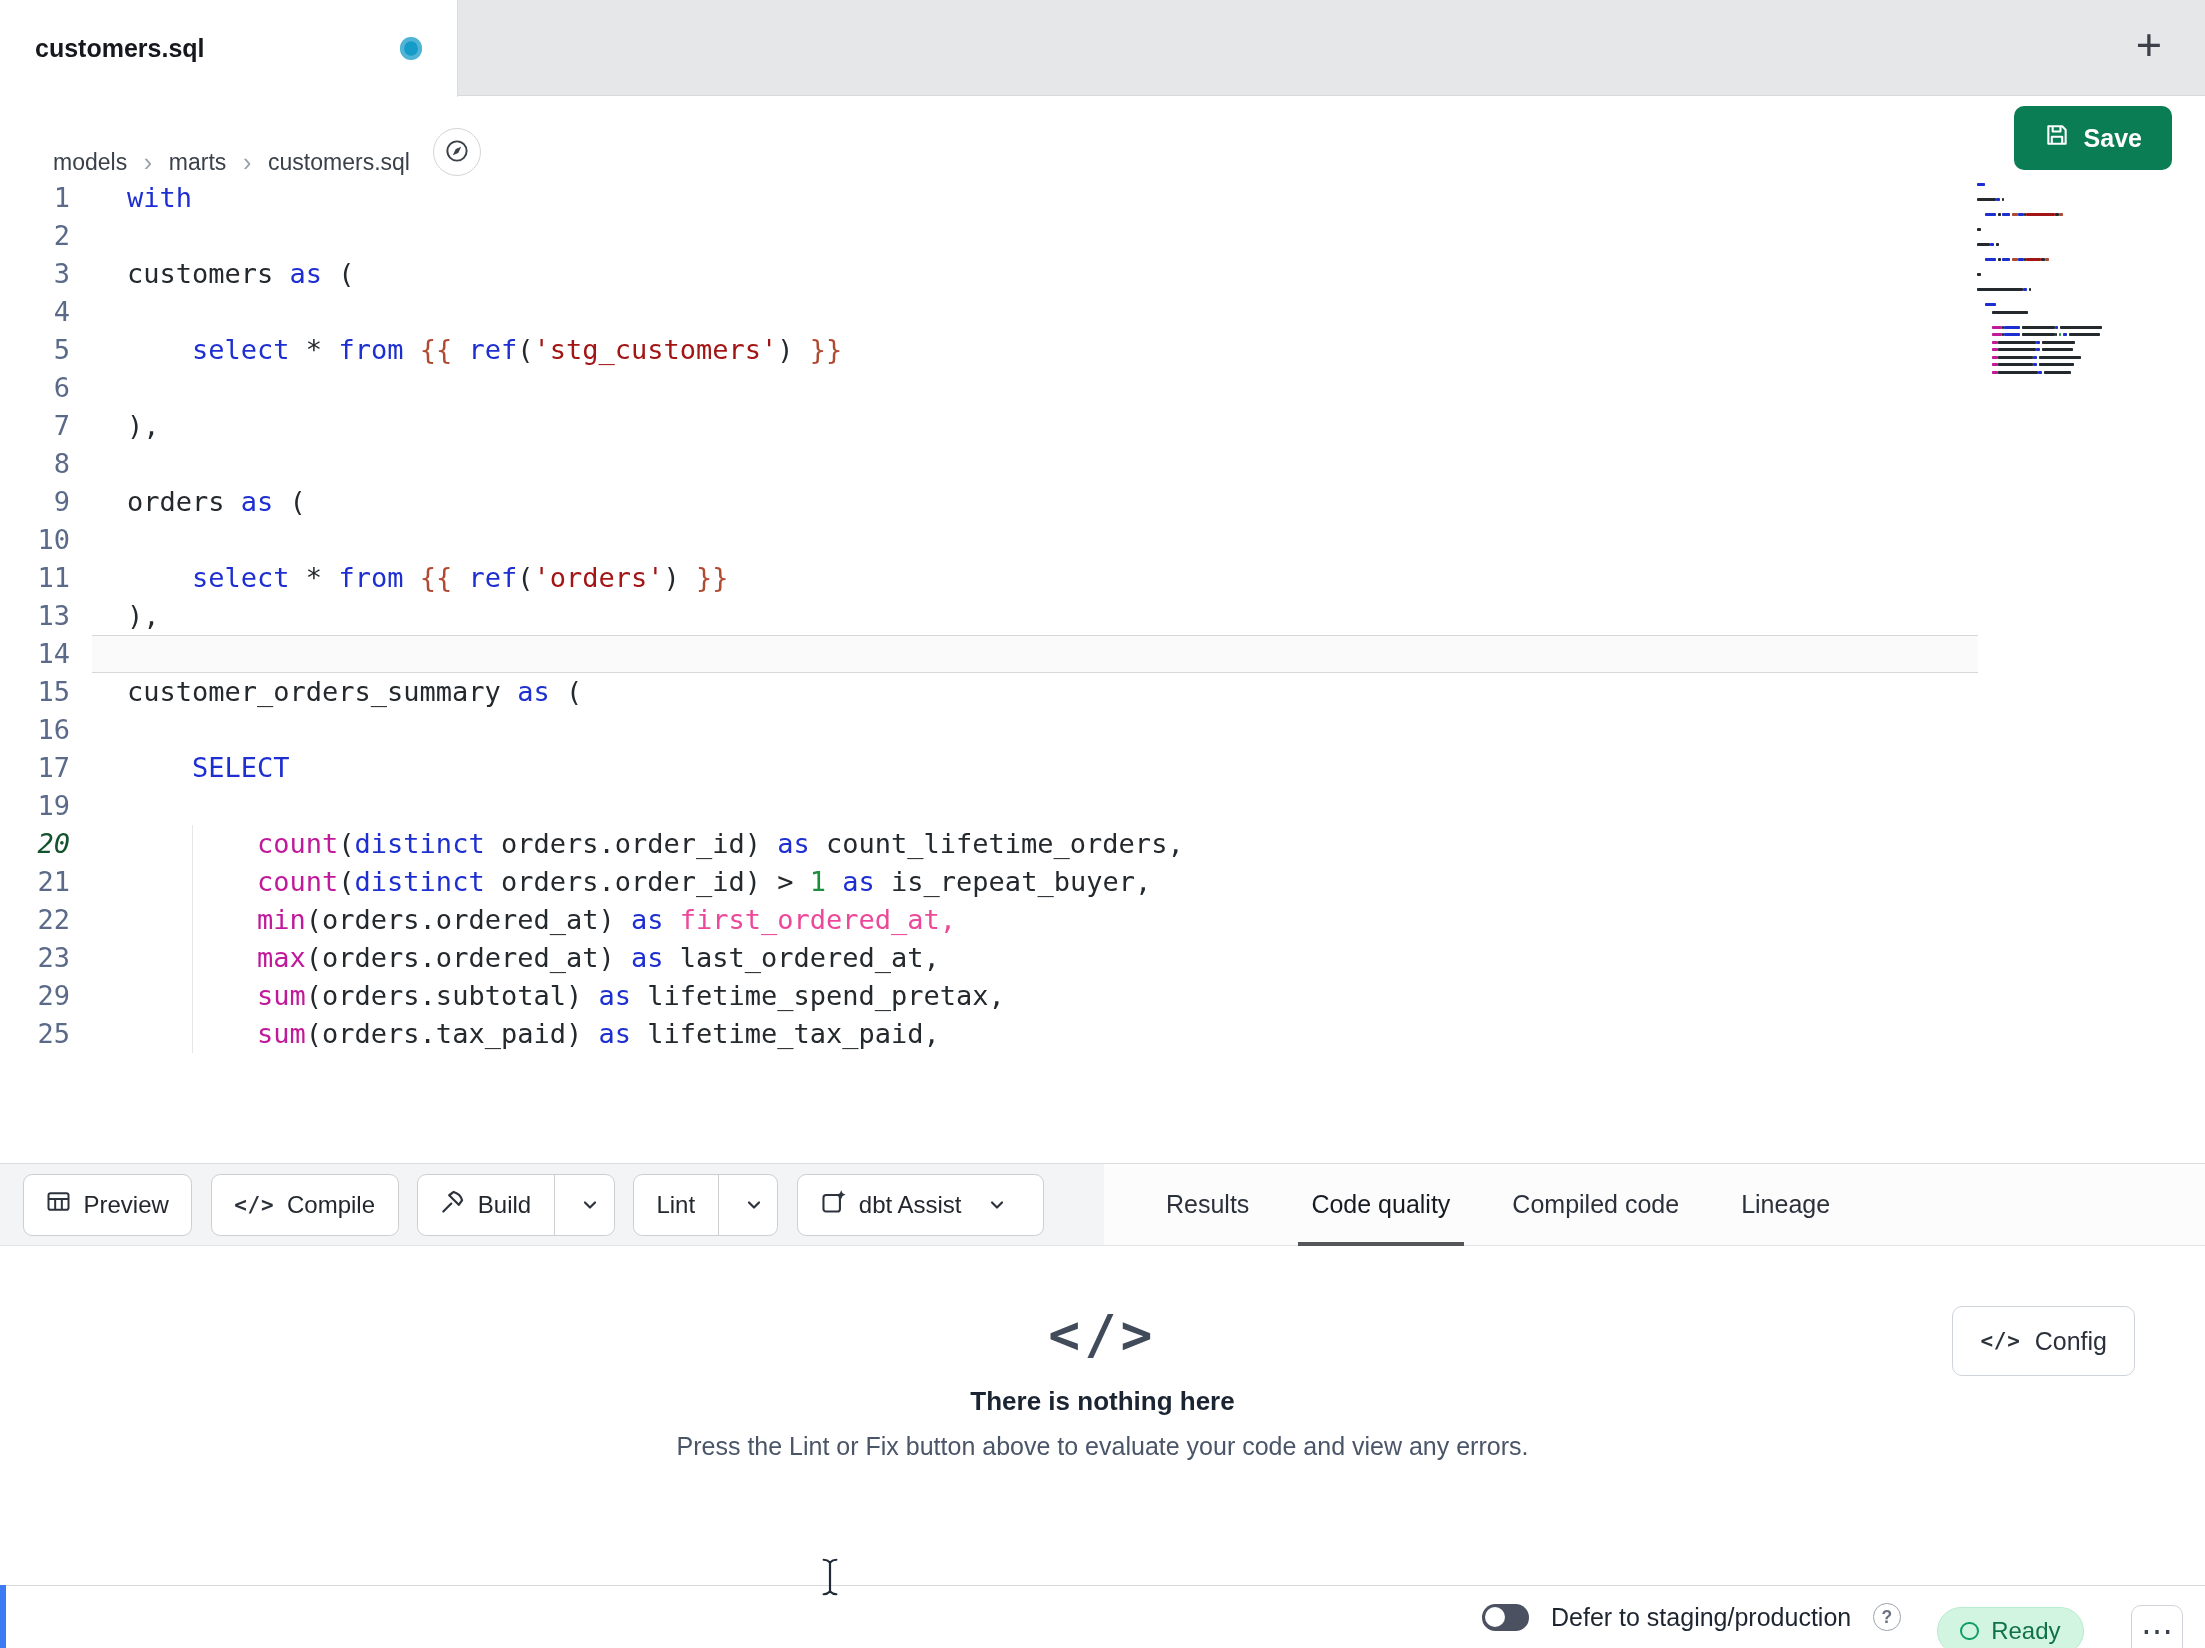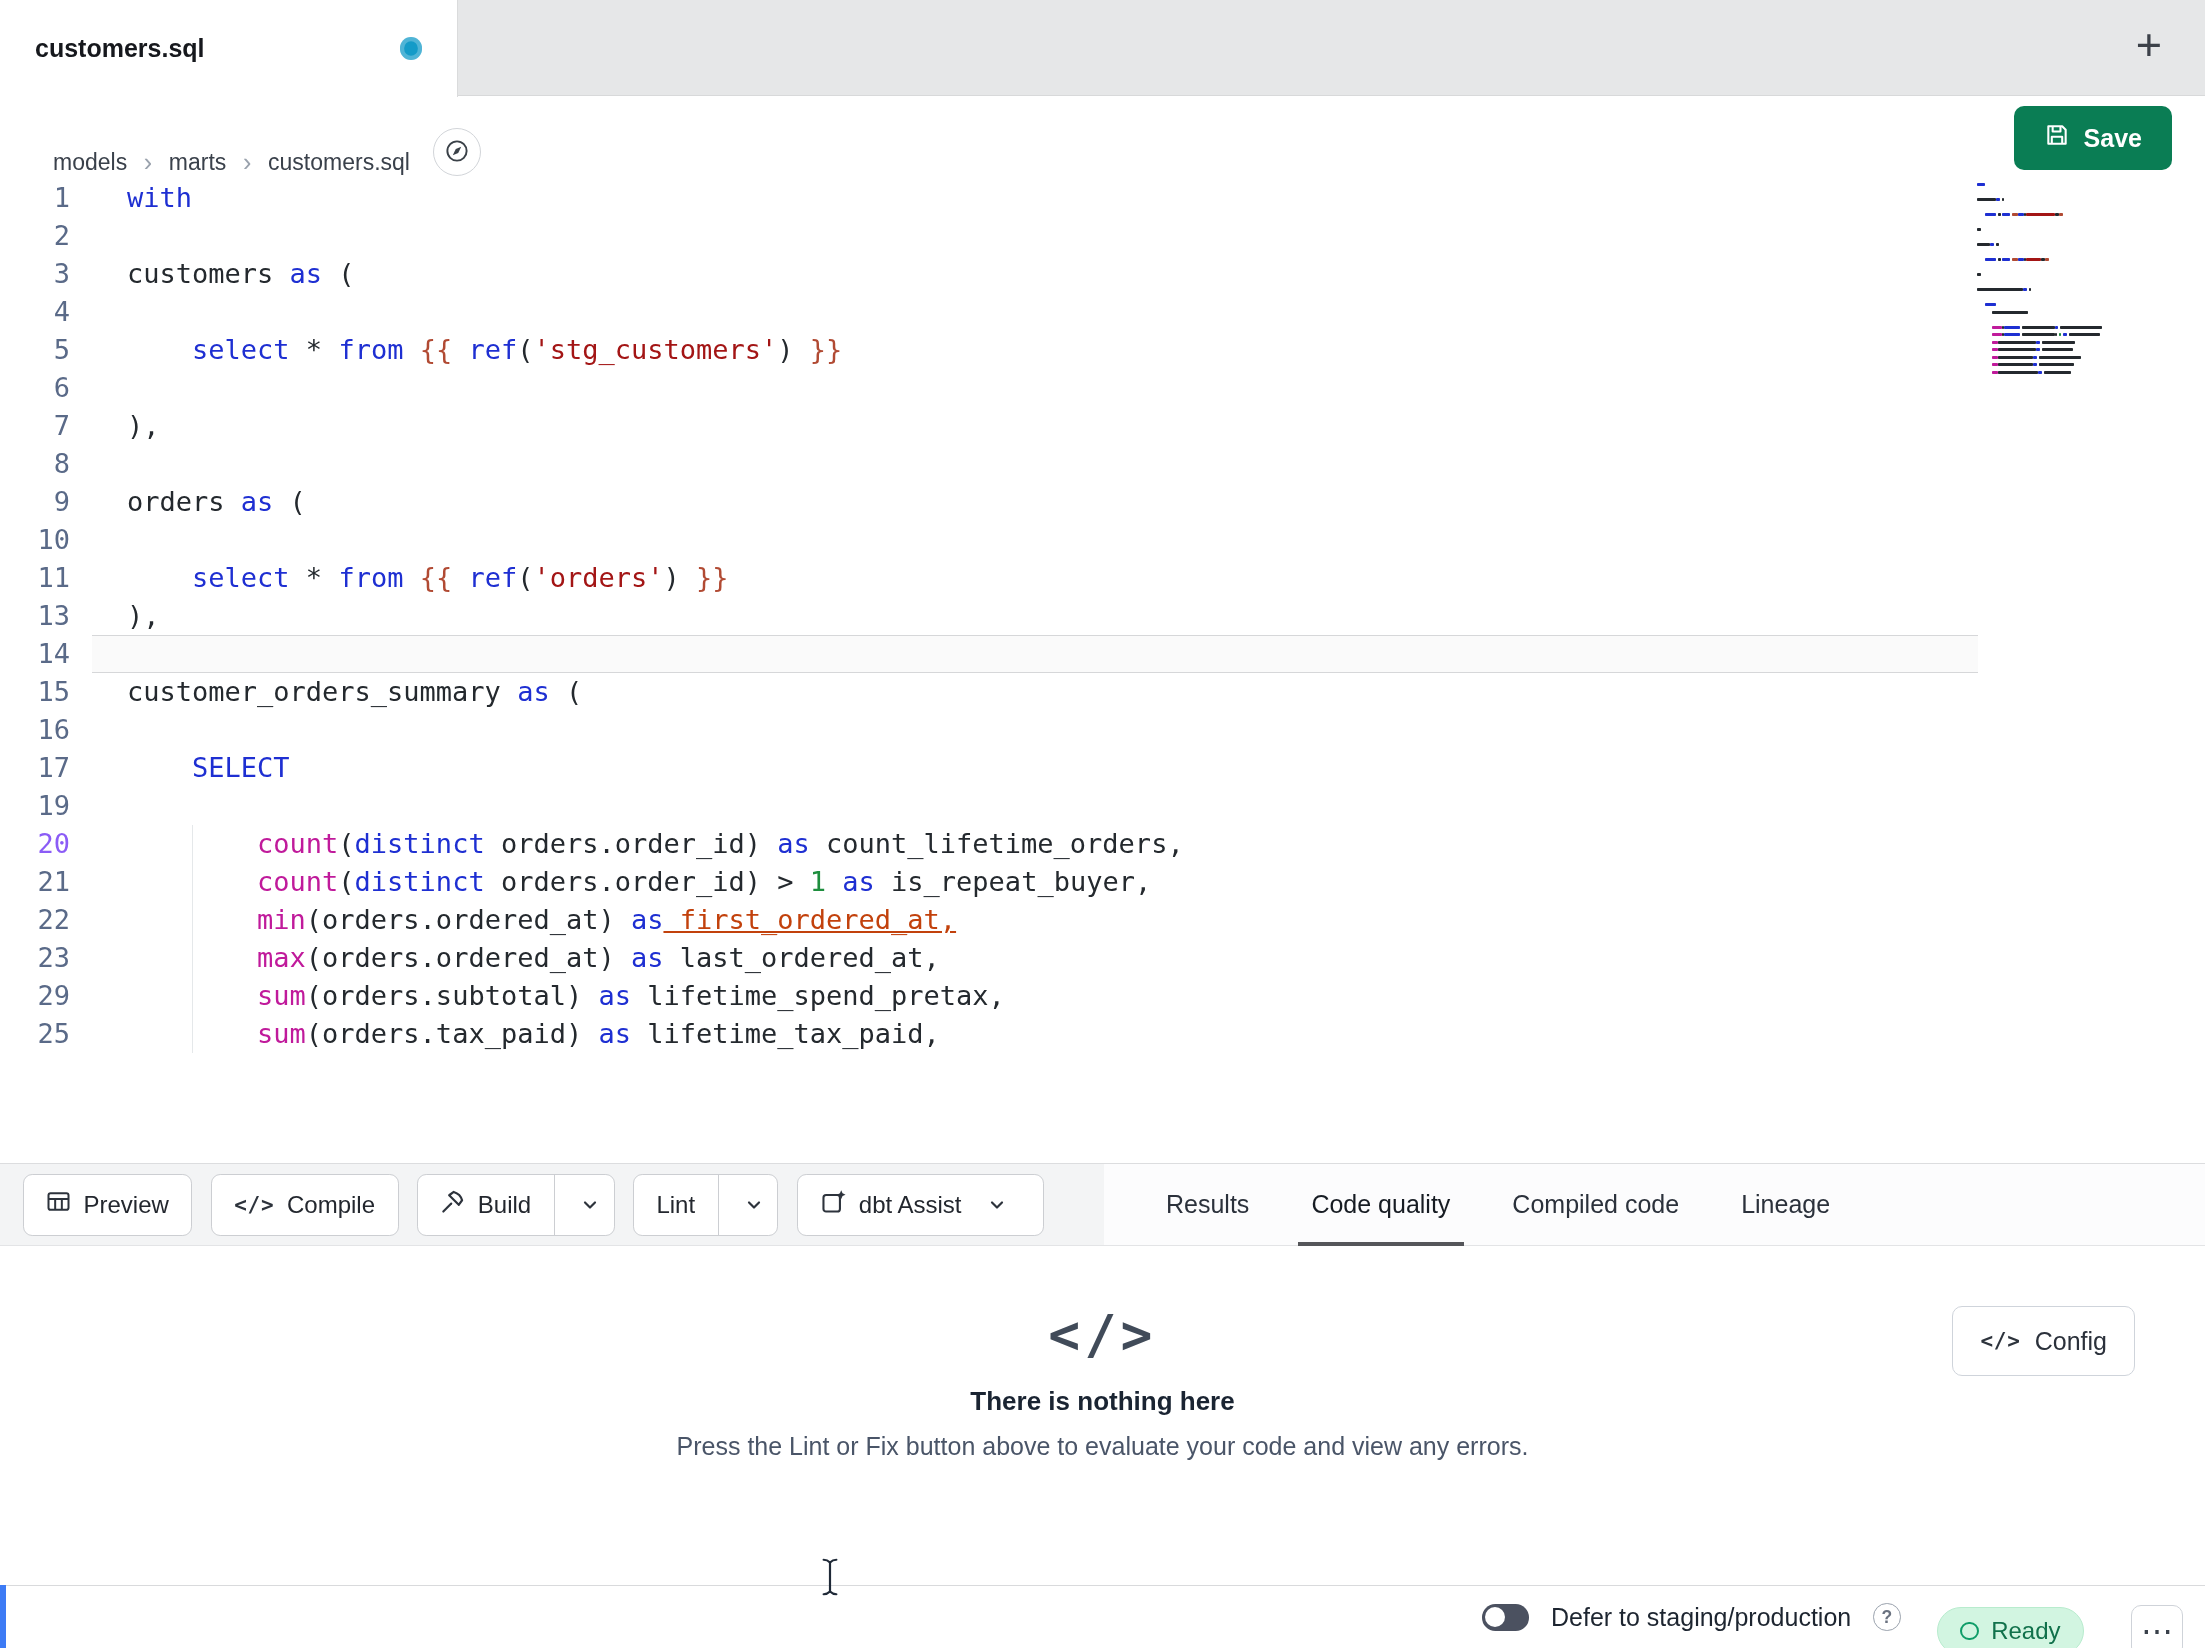--- a/index.html
+++ b/index.html
@@ -178,30 +178,30 @@
       </div>
       <div class="code-line">
         <div class="gutter" style="color: rgb(90, 106, 136);">17</div>
         <div class="code"><span style="color: rgb(36, 41, 46);">    </span><span style="color: rgb(30, 47, 210);">SELECT</span></div>
       </div>
       <div class="code-line">
         <div class="gutter" style="color: rgb(90, 106, 136);">19</div>
         <div class="code"></div>
       </div>
       <div class="code-line">
-        <div class="gutter" style="color: #8b5cf6;">20</div>
+        <div class="gutter" style="color: #14532d; font-style: italic;">20</div>
         <div class="code"><i class="guide" style="left: calc(4ch + 35px);"></i><span style="color: rgb(36, 41, 46);">        </span><span style="color: rgb(192, 26, 155);">count</span><span style="color: rgb(36, 41, 46);">(</span><span style="color: rgb(30, 47, 210);">distinct</span><span style="color: rgb(36, 41, 46);"> orders.order_id) </span><span style="color: rgb(30, 47, 210);">as</span><span style="color: rgb(36, 41, 46);"> count_lifetime_orders,</span></div>
       </div>
       <div class="code-line">
         <div class="gutter" style="color: rgb(90, 106, 136);">21</div>
         <div class="code"><i class="guide" style="left: calc(4ch + 35px);"></i><span style="color: rgb(36, 41, 46);">        </span><span style="color: rgb(192, 26, 155);">count</span><span style="color: rgb(36, 41, 46);">(</span><span style="color: rgb(30, 47, 210);">distinct</span><span style="color: rgb(36, 41, 46);"> orders.order_id) </span><span style="color: rgb(36, 41, 46);">&gt;</span><span style="color: rgb(36, 41, 46);"> </span><span style="color: rgb(30, 142, 62);">1</span><span style="color: rgb(36, 41, 46);"> </span><span style="color: rgb(30, 47, 210);">as</span><span style="color: rgb(36, 41, 46);"> is_repeat_buyer,</span></div>
       </div>
       <div class="code-line">
         <div class="gutter" style="color: rgb(90, 106, 136);">22</div>
-        <div class="code"><i class="guide" style="left: calc(4ch + 35px);"></i><span style="color: rgb(36, 41, 46);">        </span><span style="color: rgb(192, 26, 155);">min</span><span style="color: rgb(36, 41, 46);">(orders.ordered_at) </span><span style="color: rgb(30, 47, 210);">as</span><span style="color: #c2410c; text-decoration: underline;"> first_ordered_at,</span></div>
+        <div class="code"><i class="guide" style="left: calc(4ch + 35px);"></i><span style="color: rgb(36, 41, 46);">        </span><span style="color: rgb(192, 26, 155);">min</span><span style="color: rgb(36, 41, 46);">(orders.ordered_at) </span><span style="color: rgb(30, 47, 210);">as</span><span style="color: #ec4899;"> first_ordered_at,</span></div>
       </div>
       <div class="code-line">
         <div class="gutter" style="color: rgb(90, 106, 136);">23</div>
         <div class="code"><i class="guide" style="left: calc(4ch + 35px);"></i><span style="color: rgb(36, 41, 46);">        </span><span style="color: rgb(192, 26, 155);">max</span><span style="color: rgb(36, 41, 46);">(orders.ordered_at) </span><span style="color: rgb(30, 47, 210);">as</span><span style="color: rgb(36, 41, 46);"> last_ordered_at,</span></div>
       </div>
       <div class="code-line">
         <div class="gutter" style="color: rgb(90, 106, 136);">29</div>
         <div class="code"><i class="guide" style="left: calc(4ch + 35px);"></i><span style="color: rgb(36, 41, 46);">        </span><span style="color: rgb(192, 26, 155);">sum</span><span style="color: rgb(36, 41, 46);">(orders.subtotal) </span><span style="color: rgb(30, 47, 210);">as</span><span style="color: rgb(36, 41, 46);"> lifetime_spend_pretax,</span></div>
       </div>
       <div class="code-line">

